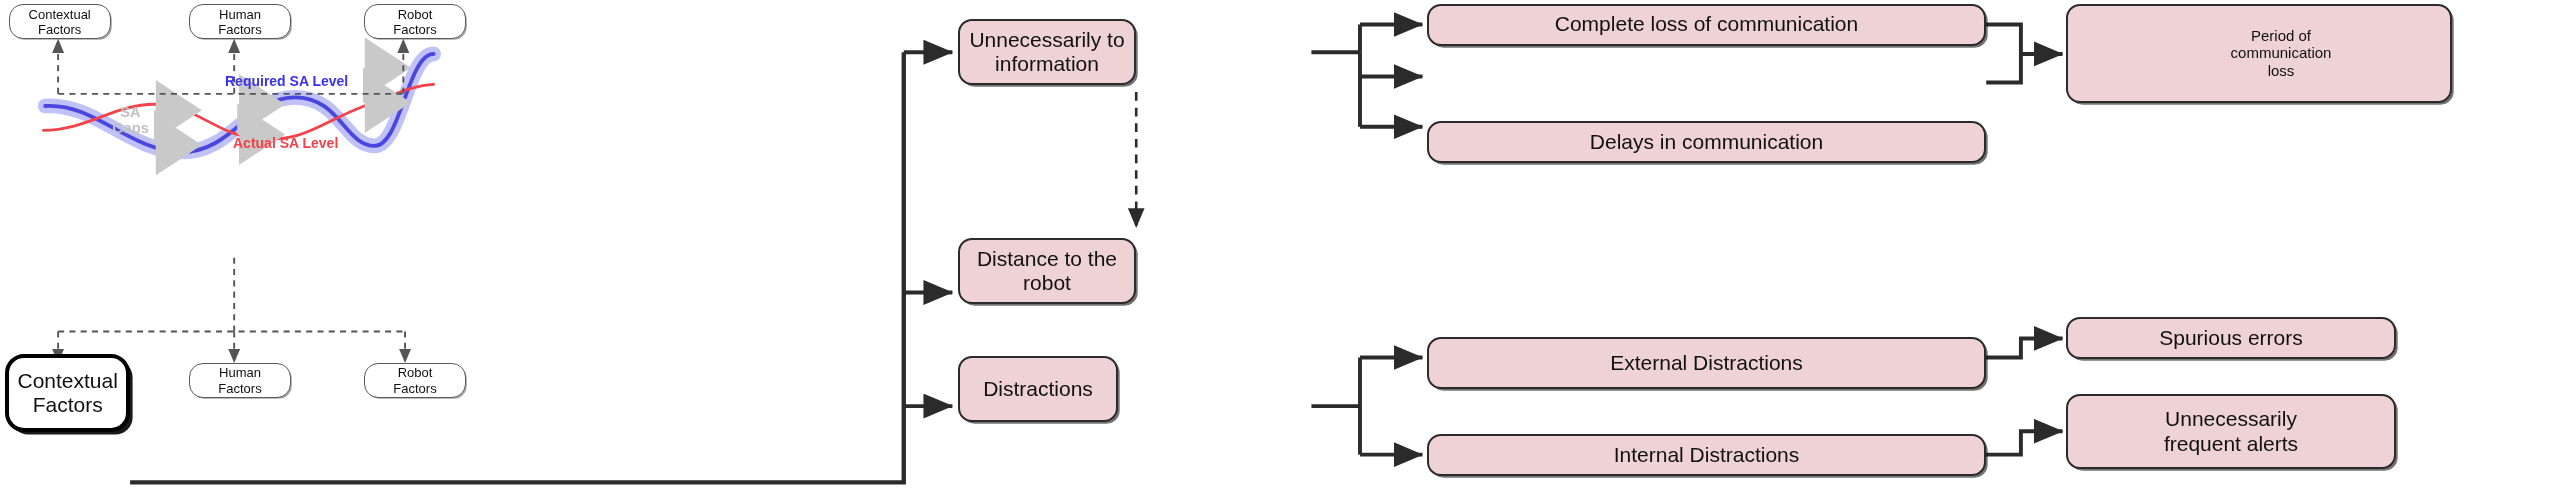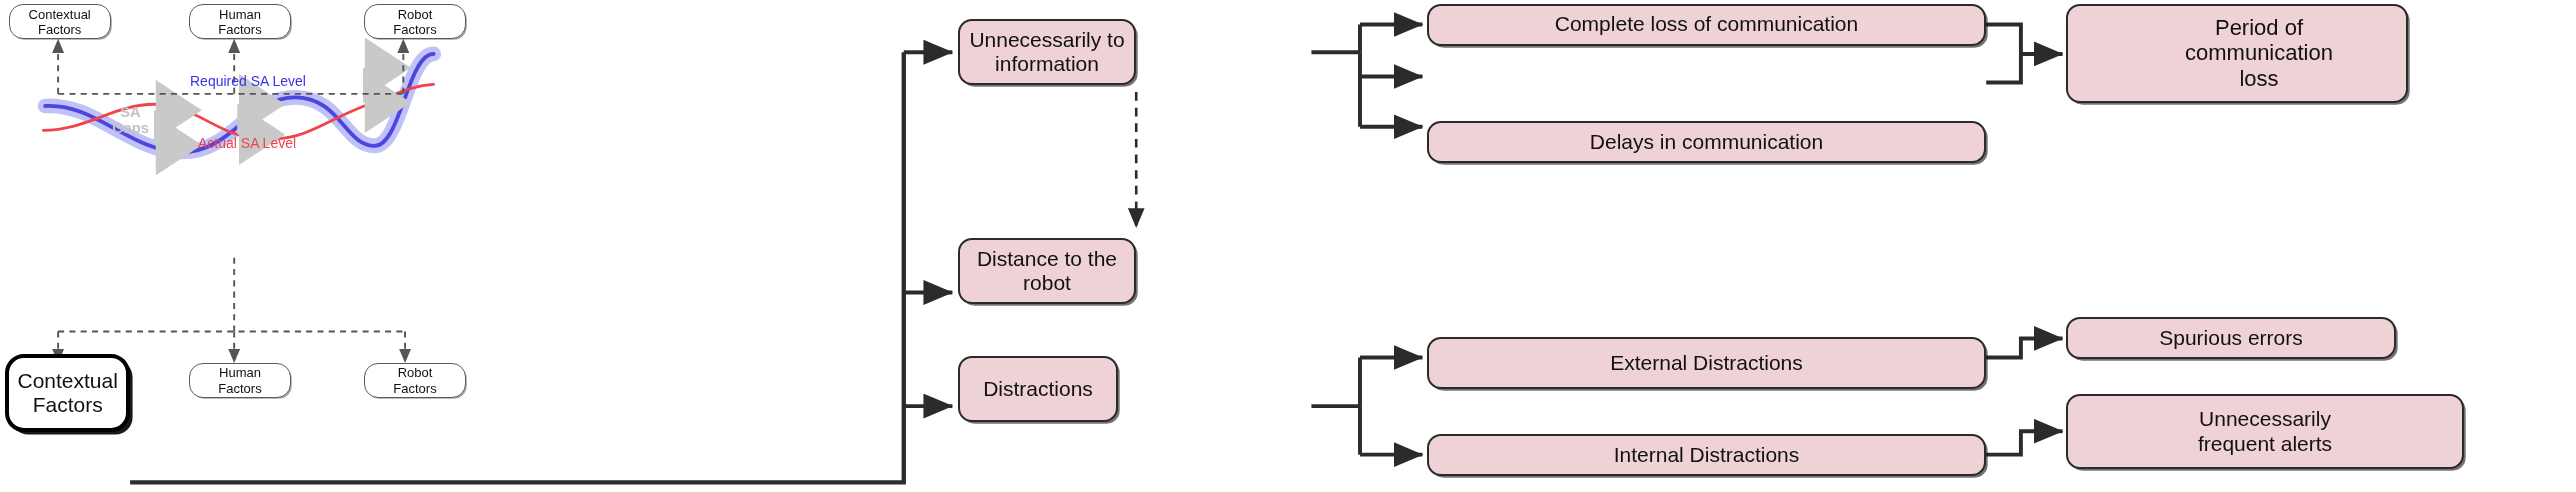--- a/index.html
+++ b/index.html
@@ -20,21 +20,21 @@
     color:#111;
     line-height:1.16;
     white-space:pre-line;
     box-shadow:2.6px 2.6px 0 -0.9px rgba(0,0,0,.55);
   }
   .node.pink{background:#eed2d6;}
   .node.plain{background:#ffffff;border:1.7px solid #5a5a5a;box-shadow:1.7px 1.7px 0 -0.9px rgba(0,0,0,.35);}
   .node.bold{background:#ffffff;border:4.3px solid #000;border-radius:19px;box-shadow:4.3px 4.3px 0 -1.7px rgba(0,0,0,.9);}
 
   
-  .sa-label{position:absolute;font-weight:normal;white-space:nowrap;}
+  .sa-label{position:absolute;font-weight:bold;white-space:nowrap;margin-left:35px;}
   .sa-required{color:#3a32e8;}
   .sa-actual{color:#f2424a;}
   .sa-gaps{position:absolute;color:#c2c2c2;font-weight:bold;text-align:center;line-height:1.12;}
 
   svg.layer{position:absolute;left:0;top:0;width:2576px;height:493px;overflow:visible;}
   svg.layer *{vector-effect:none;}
 </style>
 </head>
 <body>
 
@@ -169,23 +169,23 @@
 
   <div class="node pink" style="left:1427px;top:3.5px;width:559px;height:42px;font-size:21px;">Complete loss of communication</div>
 
 
   <div class="node pink" style="left:1427px;top:121px;width:559px;height:42px;font-size:21px;">Delays in communication</div>
 
   <div class="node pink" style="left:1427px;top:337px;width:559px;height:52px;font-size:21px;">External Distractions</div>
 
   <div class="node pink" style="left:1427px;top:434px;width:559px;height:42px;font-size:21px;">Internal Distractions</div>
 
-  <div class="node pink" style="left:2066px;top:3.5px;width:342px;height:99px;font-size:22px;padding-left:44px;">Period of
+  <div class="node pink" style="left:2066px;top:3.5px;width:386px;height:99px;font-size:15px;padding-left:44px;">Period of
 communication
 loss</div>
 
   <div class="node pink" style="left:2066px;top:317px;width:330px;height:42px;font-size:21px;">Spurious errors</div>
 
-  <div class="node pink" style="left:2066px;top:394px;width:398px;height:75px;font-size:21px;">Unnecessarily
+  <div class="node pink" style="left:2066px;top:394px;width:330px;height:75px;font-size:21px;">Unnecessarily
 frequent alerts</div>
 
 </div>
 
 
 </body></html>

